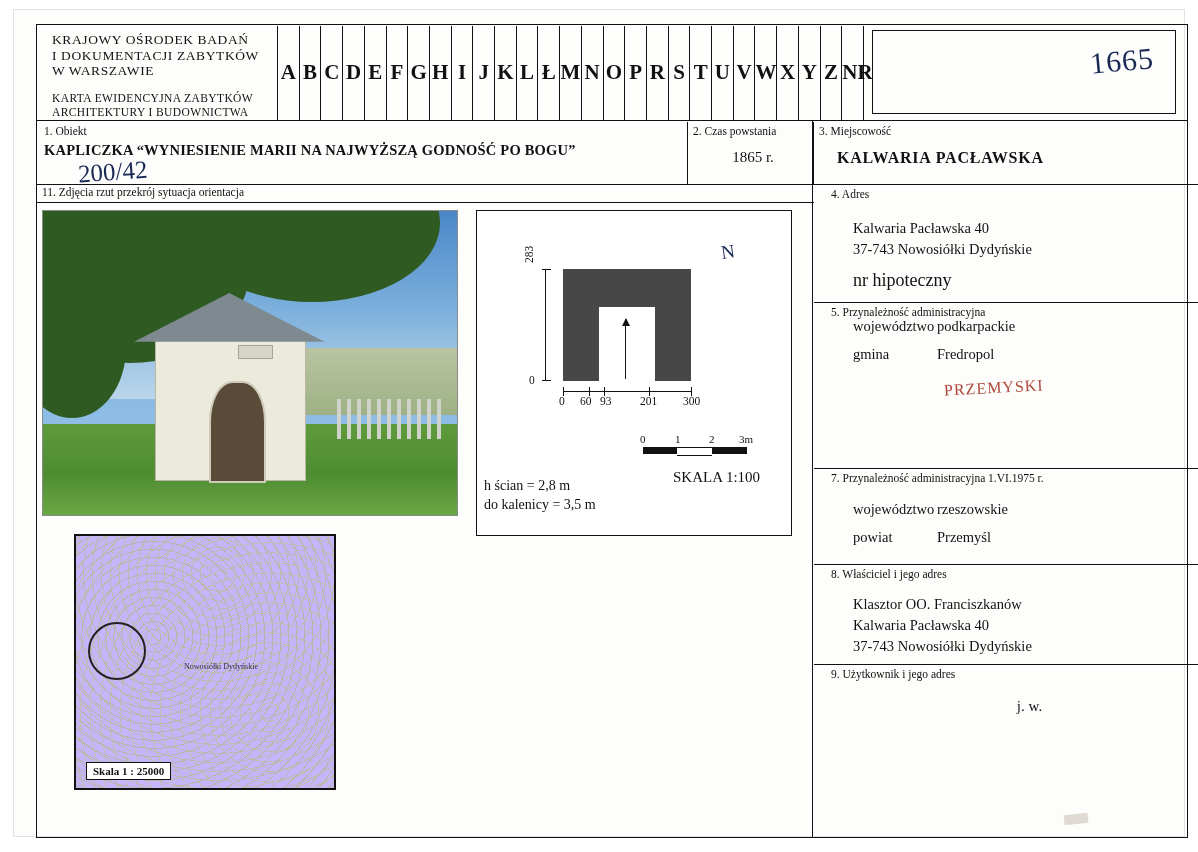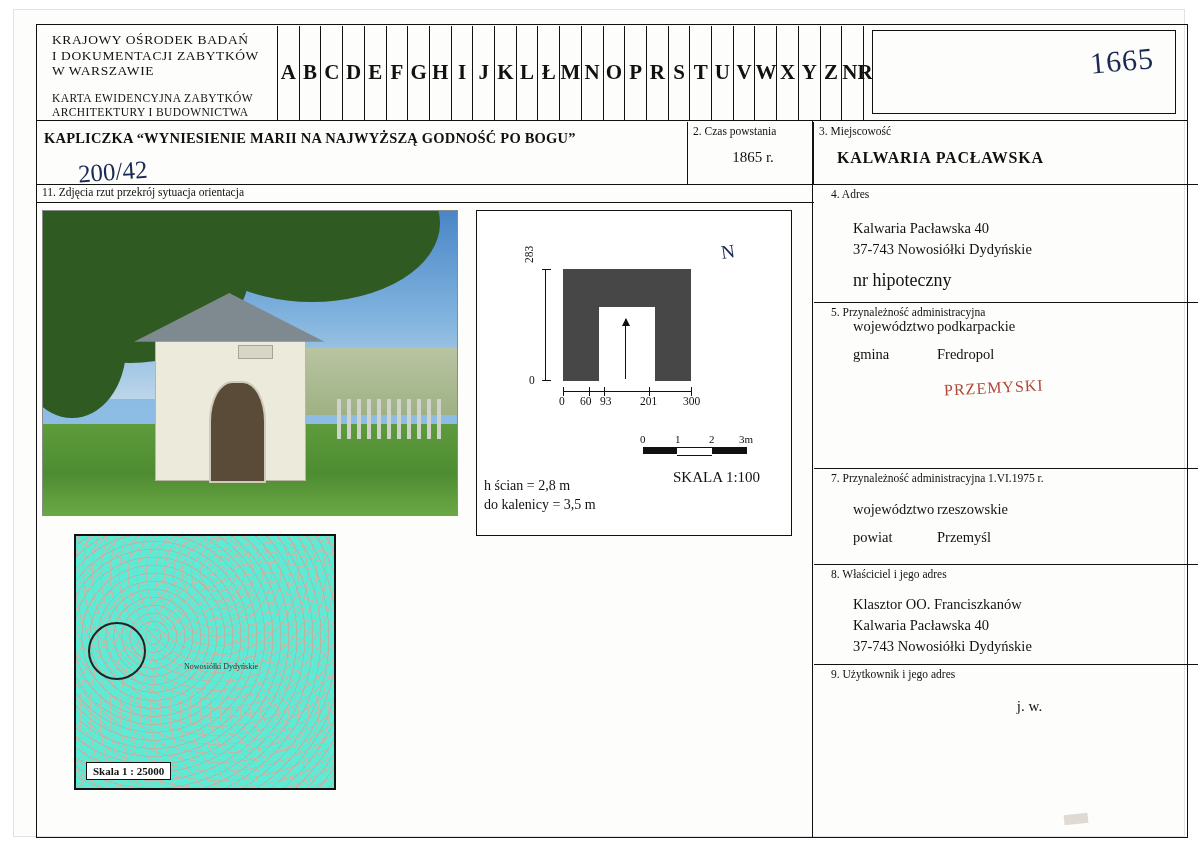--- a/index.html
+++ b/index.html
@@ -360,21 +360,21 @@
   }
   
   .mapbox {
     position: absolute;
     left: 60px;
     top: 524px;
     width: 262px;
     height: 256px;
     border: 2px solid #111;
     box-sizing: border-box;
-    background: #5eead4;
+    background: #c4b5fd;
     overflow: hidden;
   }
   .map-contours {
     position: absolute; left: 0; top: 0; width: 100%; height: 100%;
     background:
       repeating-radial-gradient(circle at 30% 40%, transparent 0 7px, #b9b4a3 7px 8px),
       repeating-radial-gradient(circle at 75% 70%, transparent 0 9px, #c2bdac 9px 10px),
       repeating-radial-gradient(circle at 55% 15%, transparent 0 8px, #bfbaa9 8px 9px);
     opacity: 0.9;
   }
@@ -535,20 +535,21 @@
 
     <div class="nr-box">
       <div class="nr-inner"></div>
       <div class="nr-hand">1665</div>
     </div>
 
     <div class="hrow1"></div>
     <div class="vleft"></div>
 
     <div class="obiekt">
+      <div class="cellnum">1. Obiekt</div>
       <div class="title">KAPLICZKA “WYNIESIENIE MARII NA NAJWYŻSZĄ GODNOŚĆ PO BOGU”</div>
       <div class="hand-num">200/42</div>
     </div>
 
     <div class="czas">
       <div class="cellnum">2. Czas powstania</div>
       <div class="val">1865 r.</div>
     </div>
 
     <div class="miejsc">

